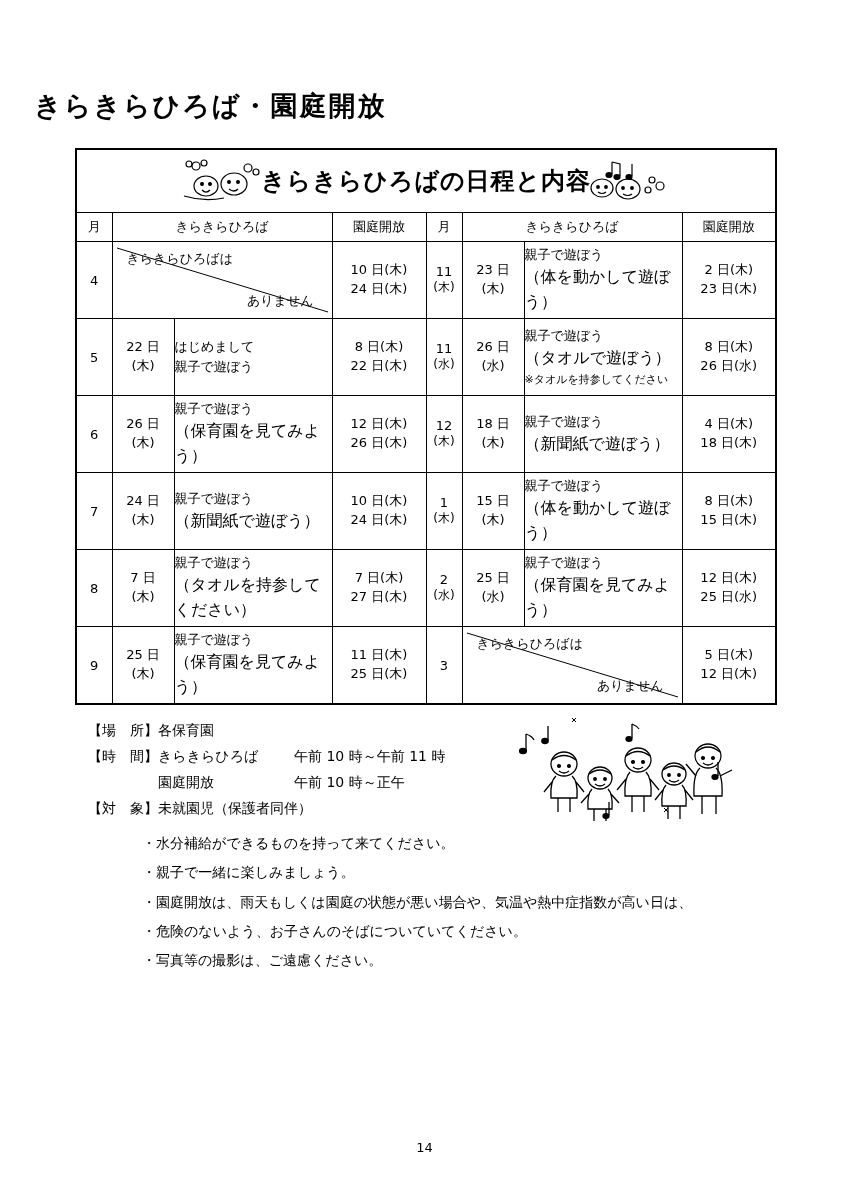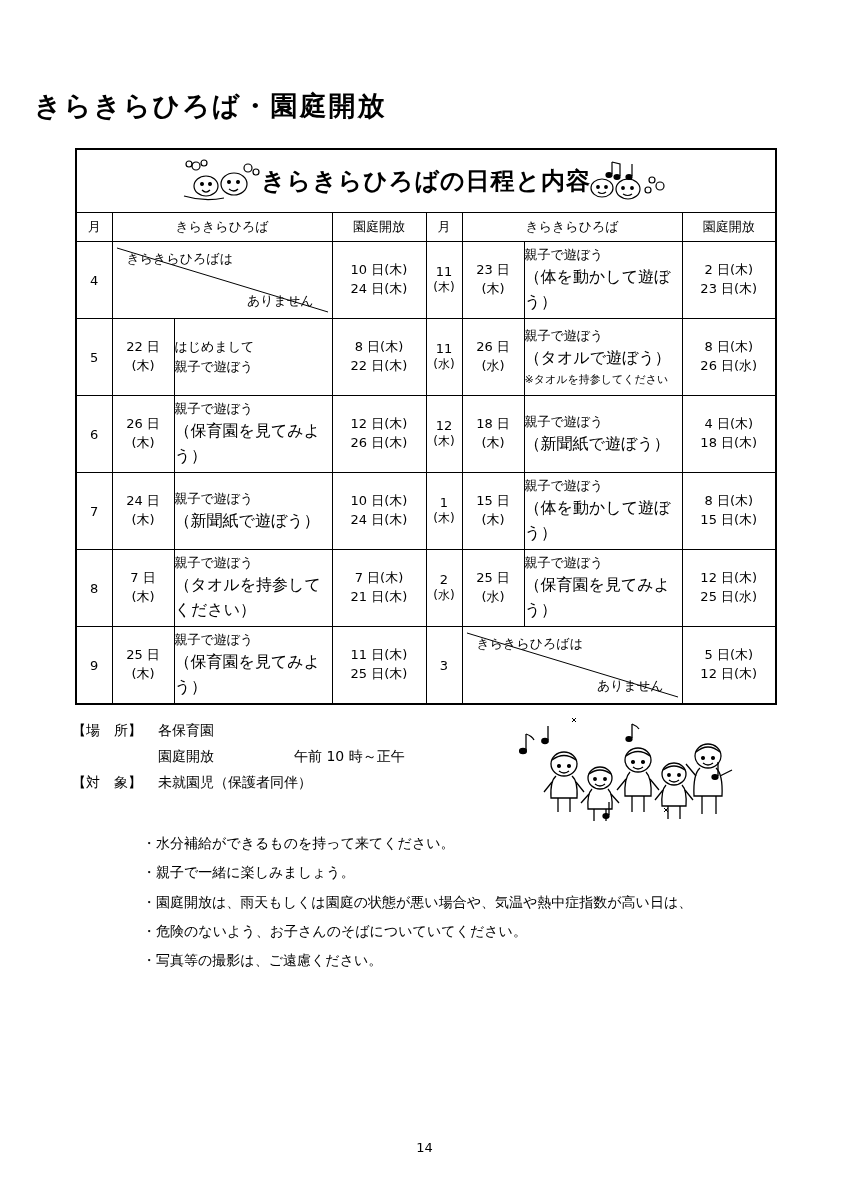--- a/index.html
+++ b/index.html
@@ -160,20 +160,21 @@
     font-size: 14px;
     line-height: 1.85;
     font-family: "DejaVu Sans", "Liberation Sans", sans-serif;
   }
   .info .row {
     white-space: nowrap;
   }
   .info .label {
     display: inline-block;
     width: 86px;
+    text-align: right;
   }
   .info .indent {
     display: inline-block;
     width: 86px;
   }
   .notes {
     position: absolute;
     left: 72px;
     top: 830px;
     width: 700px;
@@ -429,21 +430,21 @@
           <td class="datecell">
             <div>7 日</div>
             <div>(木)</div>
           </td>
           <td class="content-cell">
             <div>親子で遊ぼう</div>
             <div class="sub">（タオルを持参してください）</div>
           </td>
           <td class="opencell">
             <div>7 日(木)</div>
-            <div>21 日(木)</div>
+            <div>27 日(木)</div>
           </td>
           <td class="mcell">
             <div>2</div>
             <div style="font-size:12px">(水)</div>
           </td>
           <td class="datecell">
             <div>25 日</div>
             <div>(水)</div>
           </td>
           <td class="content-cell">
@@ -485,20 +486,23 @@
             <div>12 日(木)</div>
           </td>
         </tr>
       </tbody>
     </table>
   </div>
 
   <div class="info">
     <div class="row">
       <span class="label">【場　所】</span><span>各保育園</span>
+    </div>
+    <div class="row">
+      <span class="label">【時　間】</span><span style="display:inline-block;width:136px">きらきらひろば</span><span>午前 10 時～午前 11 時</span>
     </div>
     <div class="row">
       <span class="indent"></span><span style="display:inline-block;width:136px">園庭開放</span><span>午前 10 時～正午</span>
     </div>
     <div class="row">
       <span class="label">【対　象】</span><span>未就園児（保護者同伴）</span>
     </div>
   </div>
 
   <div class="kids">

